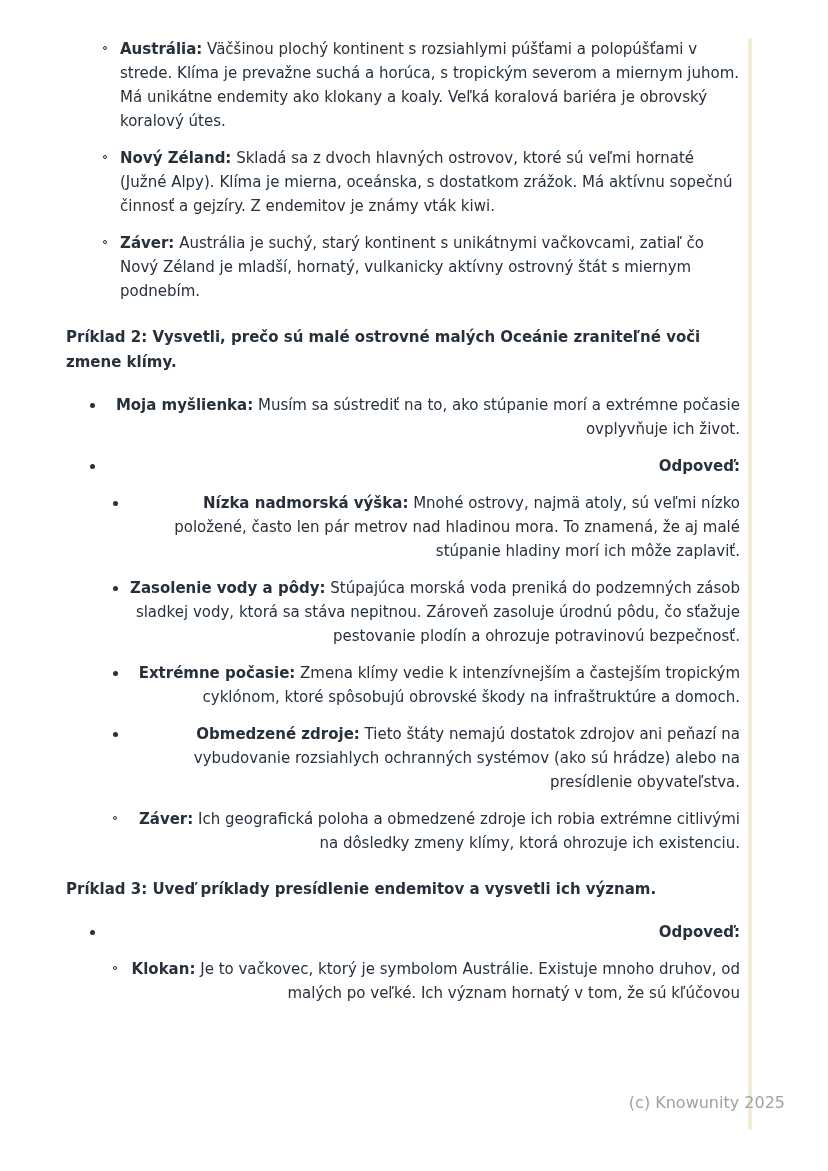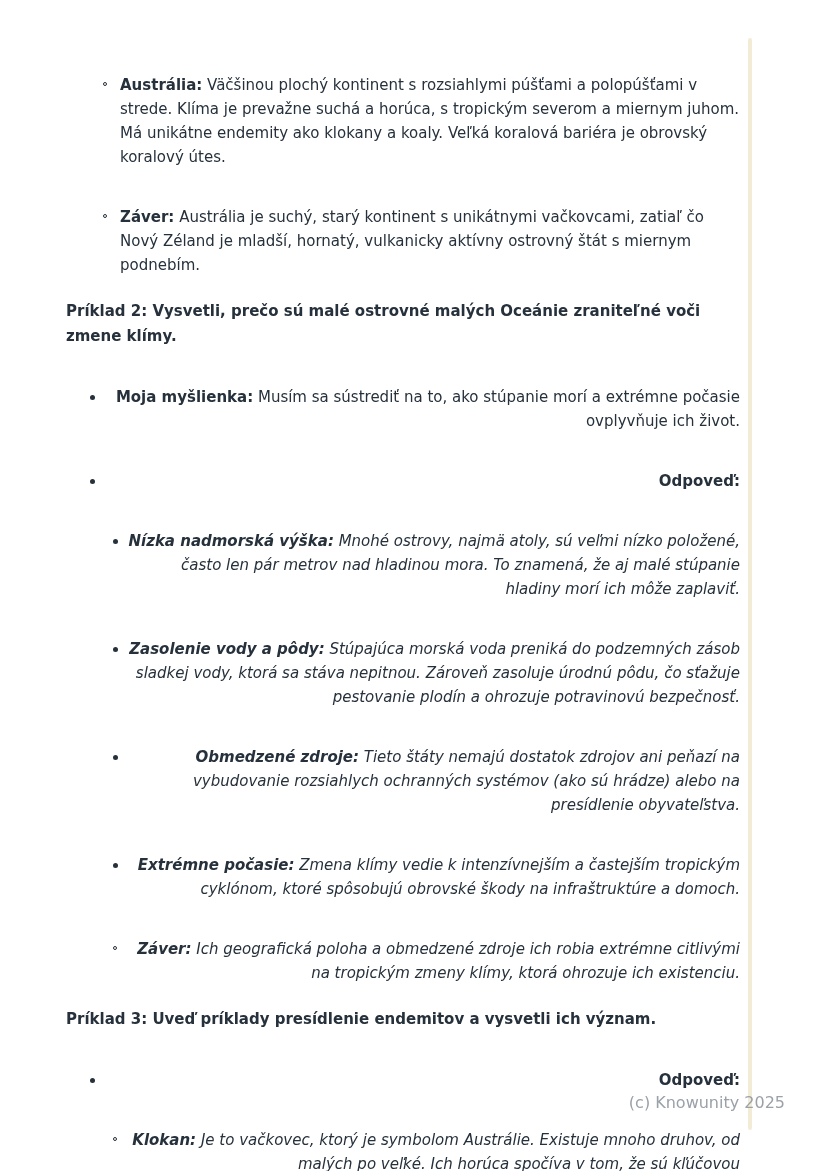--- a/index.html
+++ b/index.html
@@ -18,32 +18,32 @@
   }
   .content {
     position: absolute;
     left: 66px;
     top: 37px;
     width: 674px;
     font-size: 15px;
     line-height: 24px;
   }
   ul { list-style: none; }
-  li { position: relative; margin-bottom: 13px; margin-top: 36px; }
+  li { position: relative; margin-bottom: 13px; }
 
   
   .list-top > li { padding-left: 54px; }
   .list-top > li > .marker { left: 37px; }
 
   
   .list-l1 > li { padding-left: 37px; text-align: right; }
   .list-l1 > li > .marker { left: 24px; }
 
   
-  .list-l2 { margin-top: 13px; font-style: italic; }
+  .list-l2 { margin-top: 13px; }
   .list-l2 > li { padding-left: 25px; }
   .list-l2 > li > .marker { left: 10px; }
 
   .marker { position: absolute; }
   .marker.disc {
     top: 10px; width: 5px; height: 5px;
     border-radius: 50%;
     background: var(--text, #26313c);
   }
   .marker.circle {
@@ -86,20 +86,24 @@
 <div class="page">
   <div class="content">
 
     <ul class="list-top">
       <li>
         <span class="marker circle"></span>
         <span class="b">Austrália:</span><span> Väčšinou plochý kontinent s rozsiahlymi púšťami a polopúšťami v strede. Klíma je prevažne suchá a horúca, s tropickým severom a miernym juhom. Má unikátne endemity ako klokany a koaly. Veľká koralová bariéra je obrovský koralový útes.</span>
       </li>
       <li>
         <span class="marker circle"></span>
+        <span class="b">Nový Zéland:</span><span> Skladá sa z dvoch hlavných ostrovov, ktoré sú veľmi hornaté (Južné Alpy). Klíma je mierna, oceánska, s dostatkom zrážok. Má aktívnu sopečnú činnosť a gejzíry. Z endemitov je známy vták kiwi.</span>
+      </li>
+      <li>
+        <span class="marker circle"></span>
         <span class="b">Záver:</span><span> Austrália je suchý, starý kontinent s unikátnymi vačkovcami, zatiaľ čo Nový Zéland je mladší, hornatý, vulkanicky aktívny ostrovný štát s miernym podnebím.</span>
       </li>
     </ul>
 
     <p class="heading">Príklad 2: Vysvetli, prečo sú malé ostrovné malých Oceánie zraniteľné voči zmene klímy.</p>
 
     <ul class="list-l1">
       <li>
         <span class="marker disc"></span>
         <span class="b">Moja myšlienka:</span><span> Musím sa sústrediť na to, ako stúpanie morí a extrémne počasie ovplyvňuje ich život.</span>
@@ -112,48 +116,48 @@
           <li>
             <span class="marker disc"></span>
             <span class="b">Nízka nadmorská výška:</span><span> Mnohé ostrovy, najmä atoly, sú veľmi nízko položené, často len pár metrov nad hladinou mora. To znamená, že aj malé stúpanie hladiny morí ich môže zaplaviť.</span>
           </li>
           <li>
             <span class="marker disc"></span>
             <span class="b">Zasolenie vody a pôdy:</span><span> Stúpajúca morská voda preniká do podzemných zásob sladkej vody, ktorá sa stáva nepitnou. Zároveň zasoluje úrodnú pôdu, čo sťažuje pestovanie plodín a ohrozuje potravinovú bezpečnosť.</span>
           </li>
           <li>
             <span class="marker disc"></span>
-            <span class="b">Obmedzené zdroje:</span><span> Tieto štáty nemajú dostatok zdrojov ani peňazí na vybudovanie rozsiahlych ochranných systémov (ako sú hrádze) alebo na presídlenie obyvateľstva.</span>
+            <span class="b">Extrémne počasie:</span><span> Zmena klímy vedie k intenzívnejším a častejším tropickým cyklónom, ktoré spôsobujú obrovské škody na infraštruktúre a domoch.</span>
           </li>
           <li>
             <span class="marker disc"></span>
-            <span class="b">Extrémne počasie:</span><span> Zmena klímy vedie k intenzívnejším a častejším tropickým cyklónom, ktoré spôsobujú obrovské škody na infraštruktúre a domoch.</span>
+            <span class="b">Obmedzené zdroje:</span><span> Tieto štáty nemajú dostatok zdrojov ani peňazí na vybudovanie rozsiahlych ochranných systémov (ako sú hrádze) alebo na presídlenie obyvateľstva.</span>
           </li>
         </ul>
 
         <ul class="list-l2">
           <li>
             <span class="marker circle"></span>
-            <span class="b">Záver:</span><span> Ich geografická poloha a obmedzené zdroje ich robia extrémne citlivými na tropickým zmeny klímy, ktorá ohrozuje ich existenciu.</span>
+            <span class="b">Záver:</span><span> Ich geografická poloha a obmedzené zdroje ich robia extrémne citlivými na dôsledky zmeny klímy, ktorá ohrozuje ich existenciu.</span>
           </li>
         </ul>
       </li>
     </ul>
 
     <p class="heading">Príklad 3: Uveď príklady presídlenie endemitov a vysvetli ich význam.</p>
 
     <ul class="list-l1">
       <li>
         <span class="marker disc"></span>
         <span class="b">Odpoveď:</span>
 
         <ul class="list-l2">
           <li>
             <span class="marker circle"></span>
-            <span class="b">Klokan:</span><span> Je to vačkovec, ktorý je symbolom Austrálie. Existuje mnoho druhov, od malých po veľké. Ich horúca spočíva v tom, že sú kľúčovou</span>
+            <span class="b">Klokan:</span><span> Je to vačkovec, ktorý je symbolom Austrálie. Existuje mnoho druhov, od malých po veľké. Ich význam hornatý v tom, že sú kľúčovou</span>
           </li>
         </ul>
       </li>
     </ul>
 
   </div>
 
   <div class="accent"></div>
 
   <div class="footer">(c) Knowunity 2025</div>

